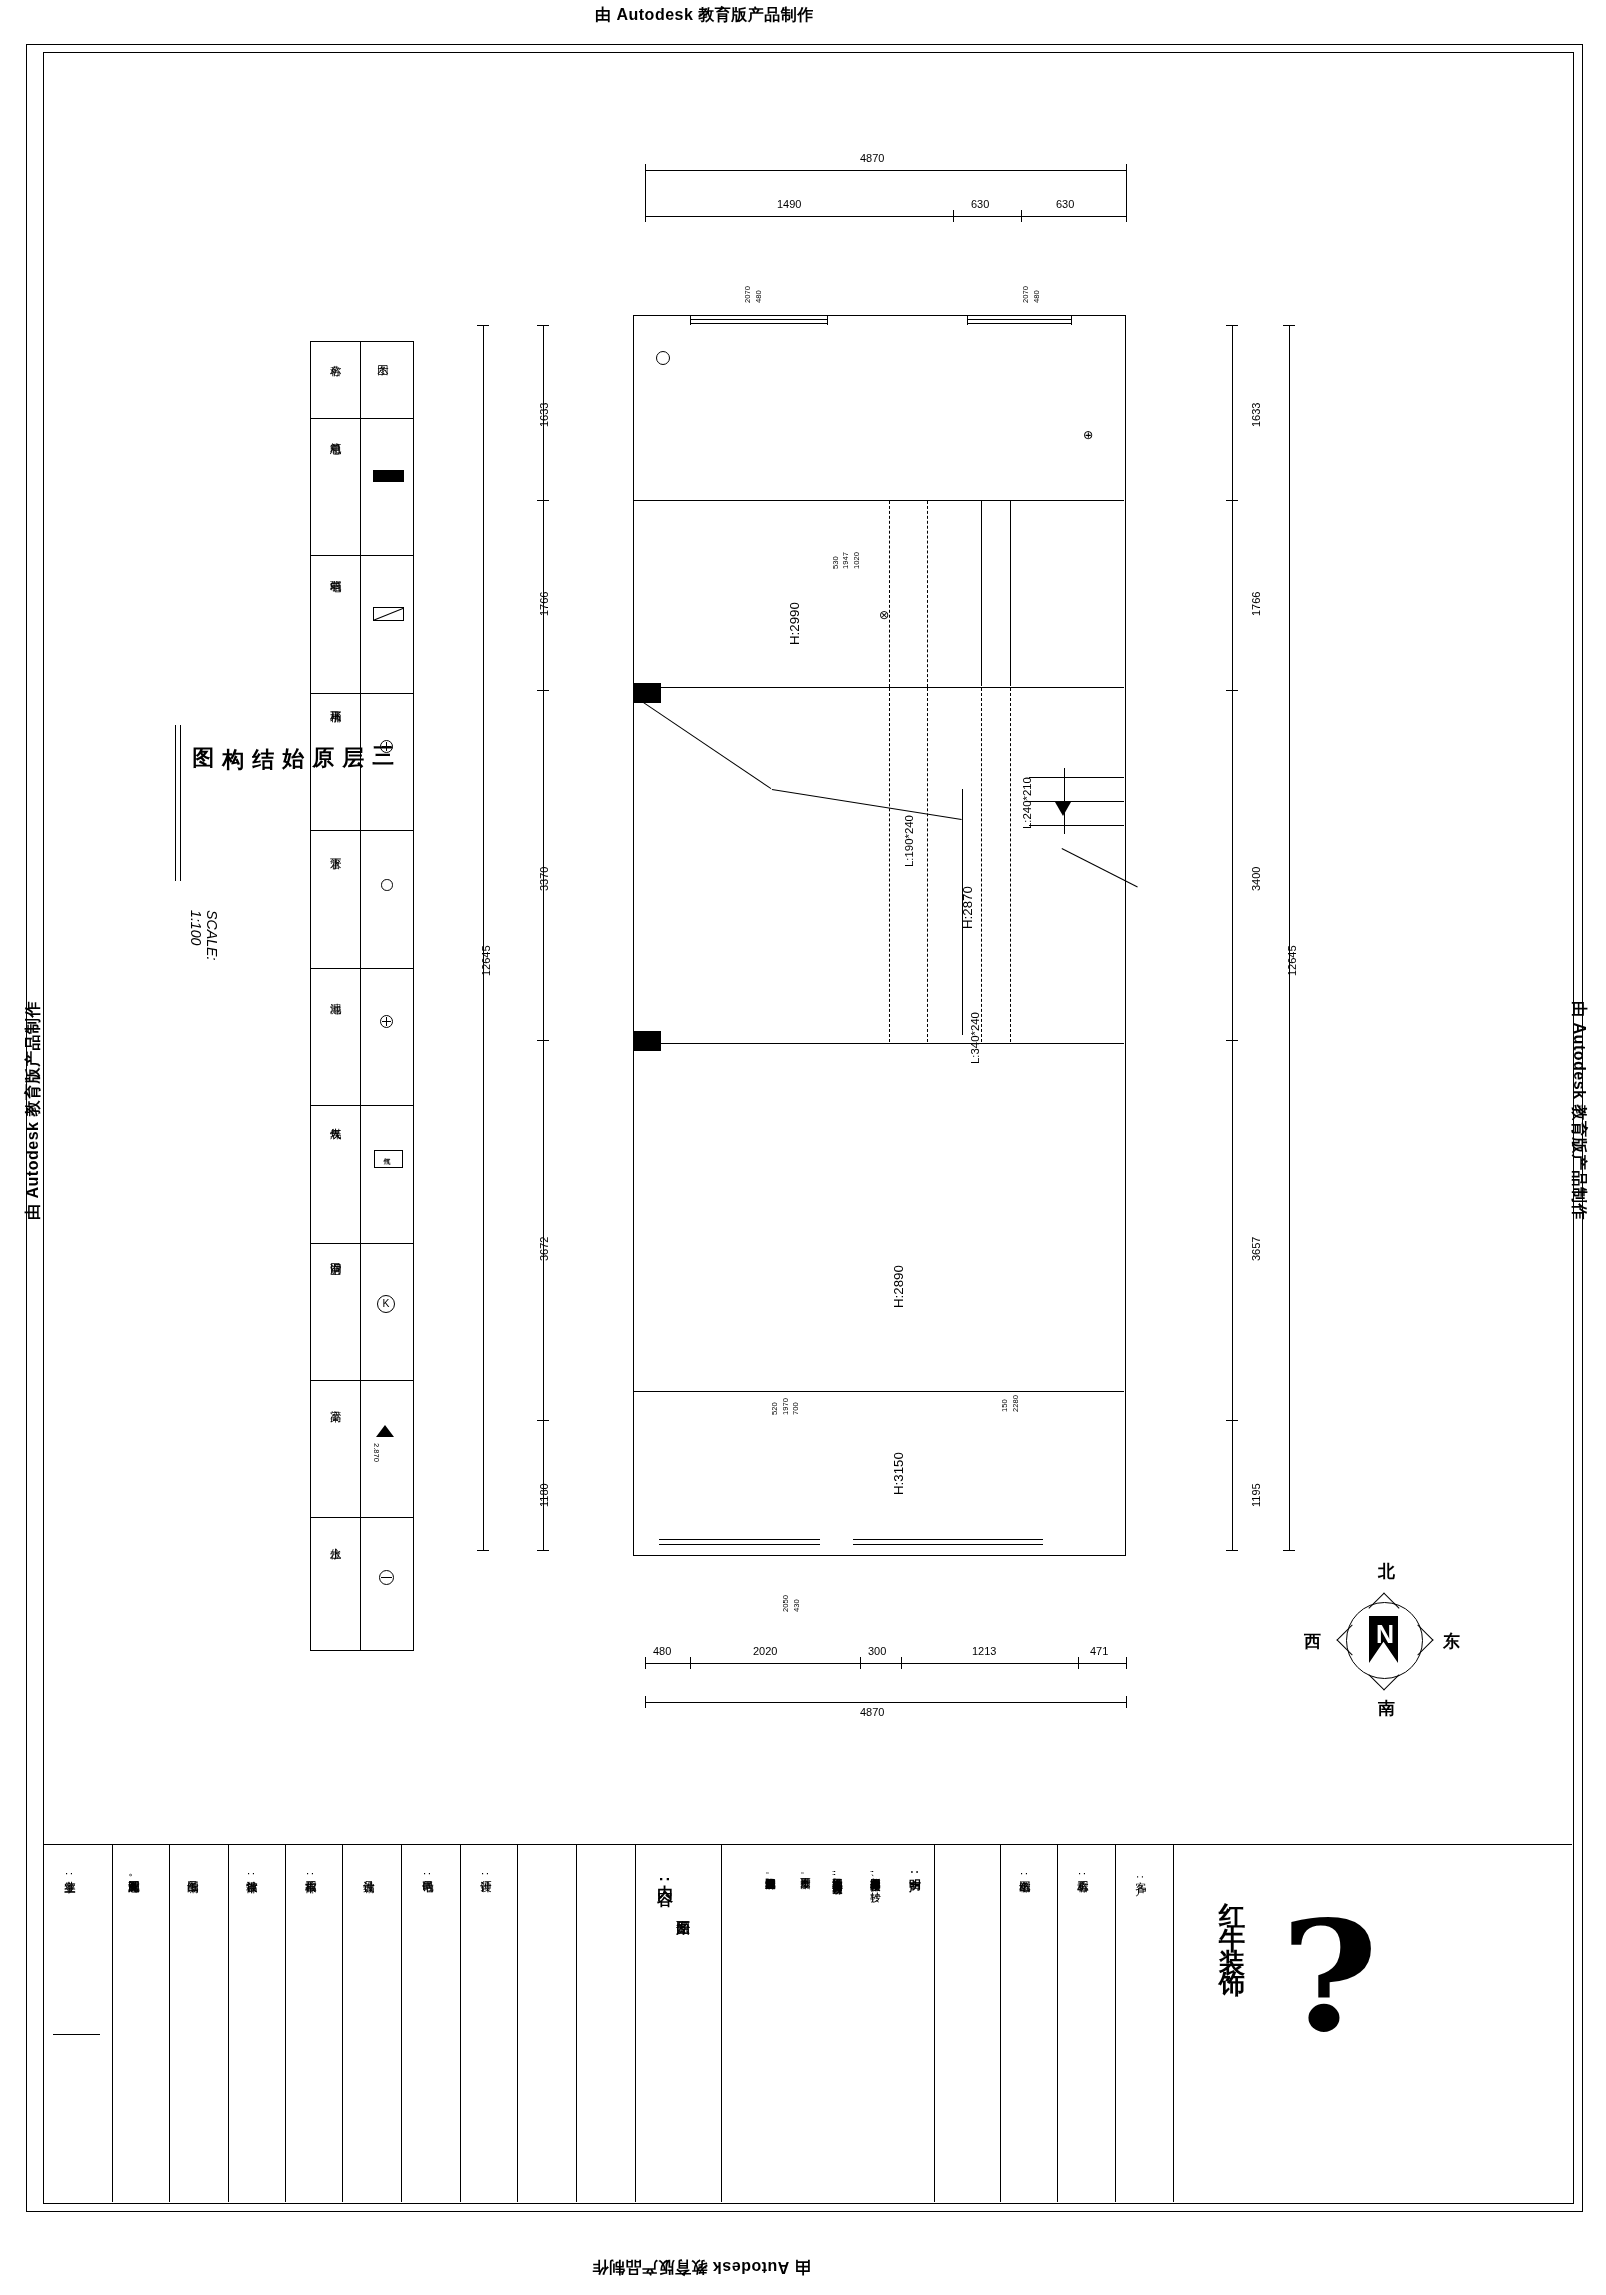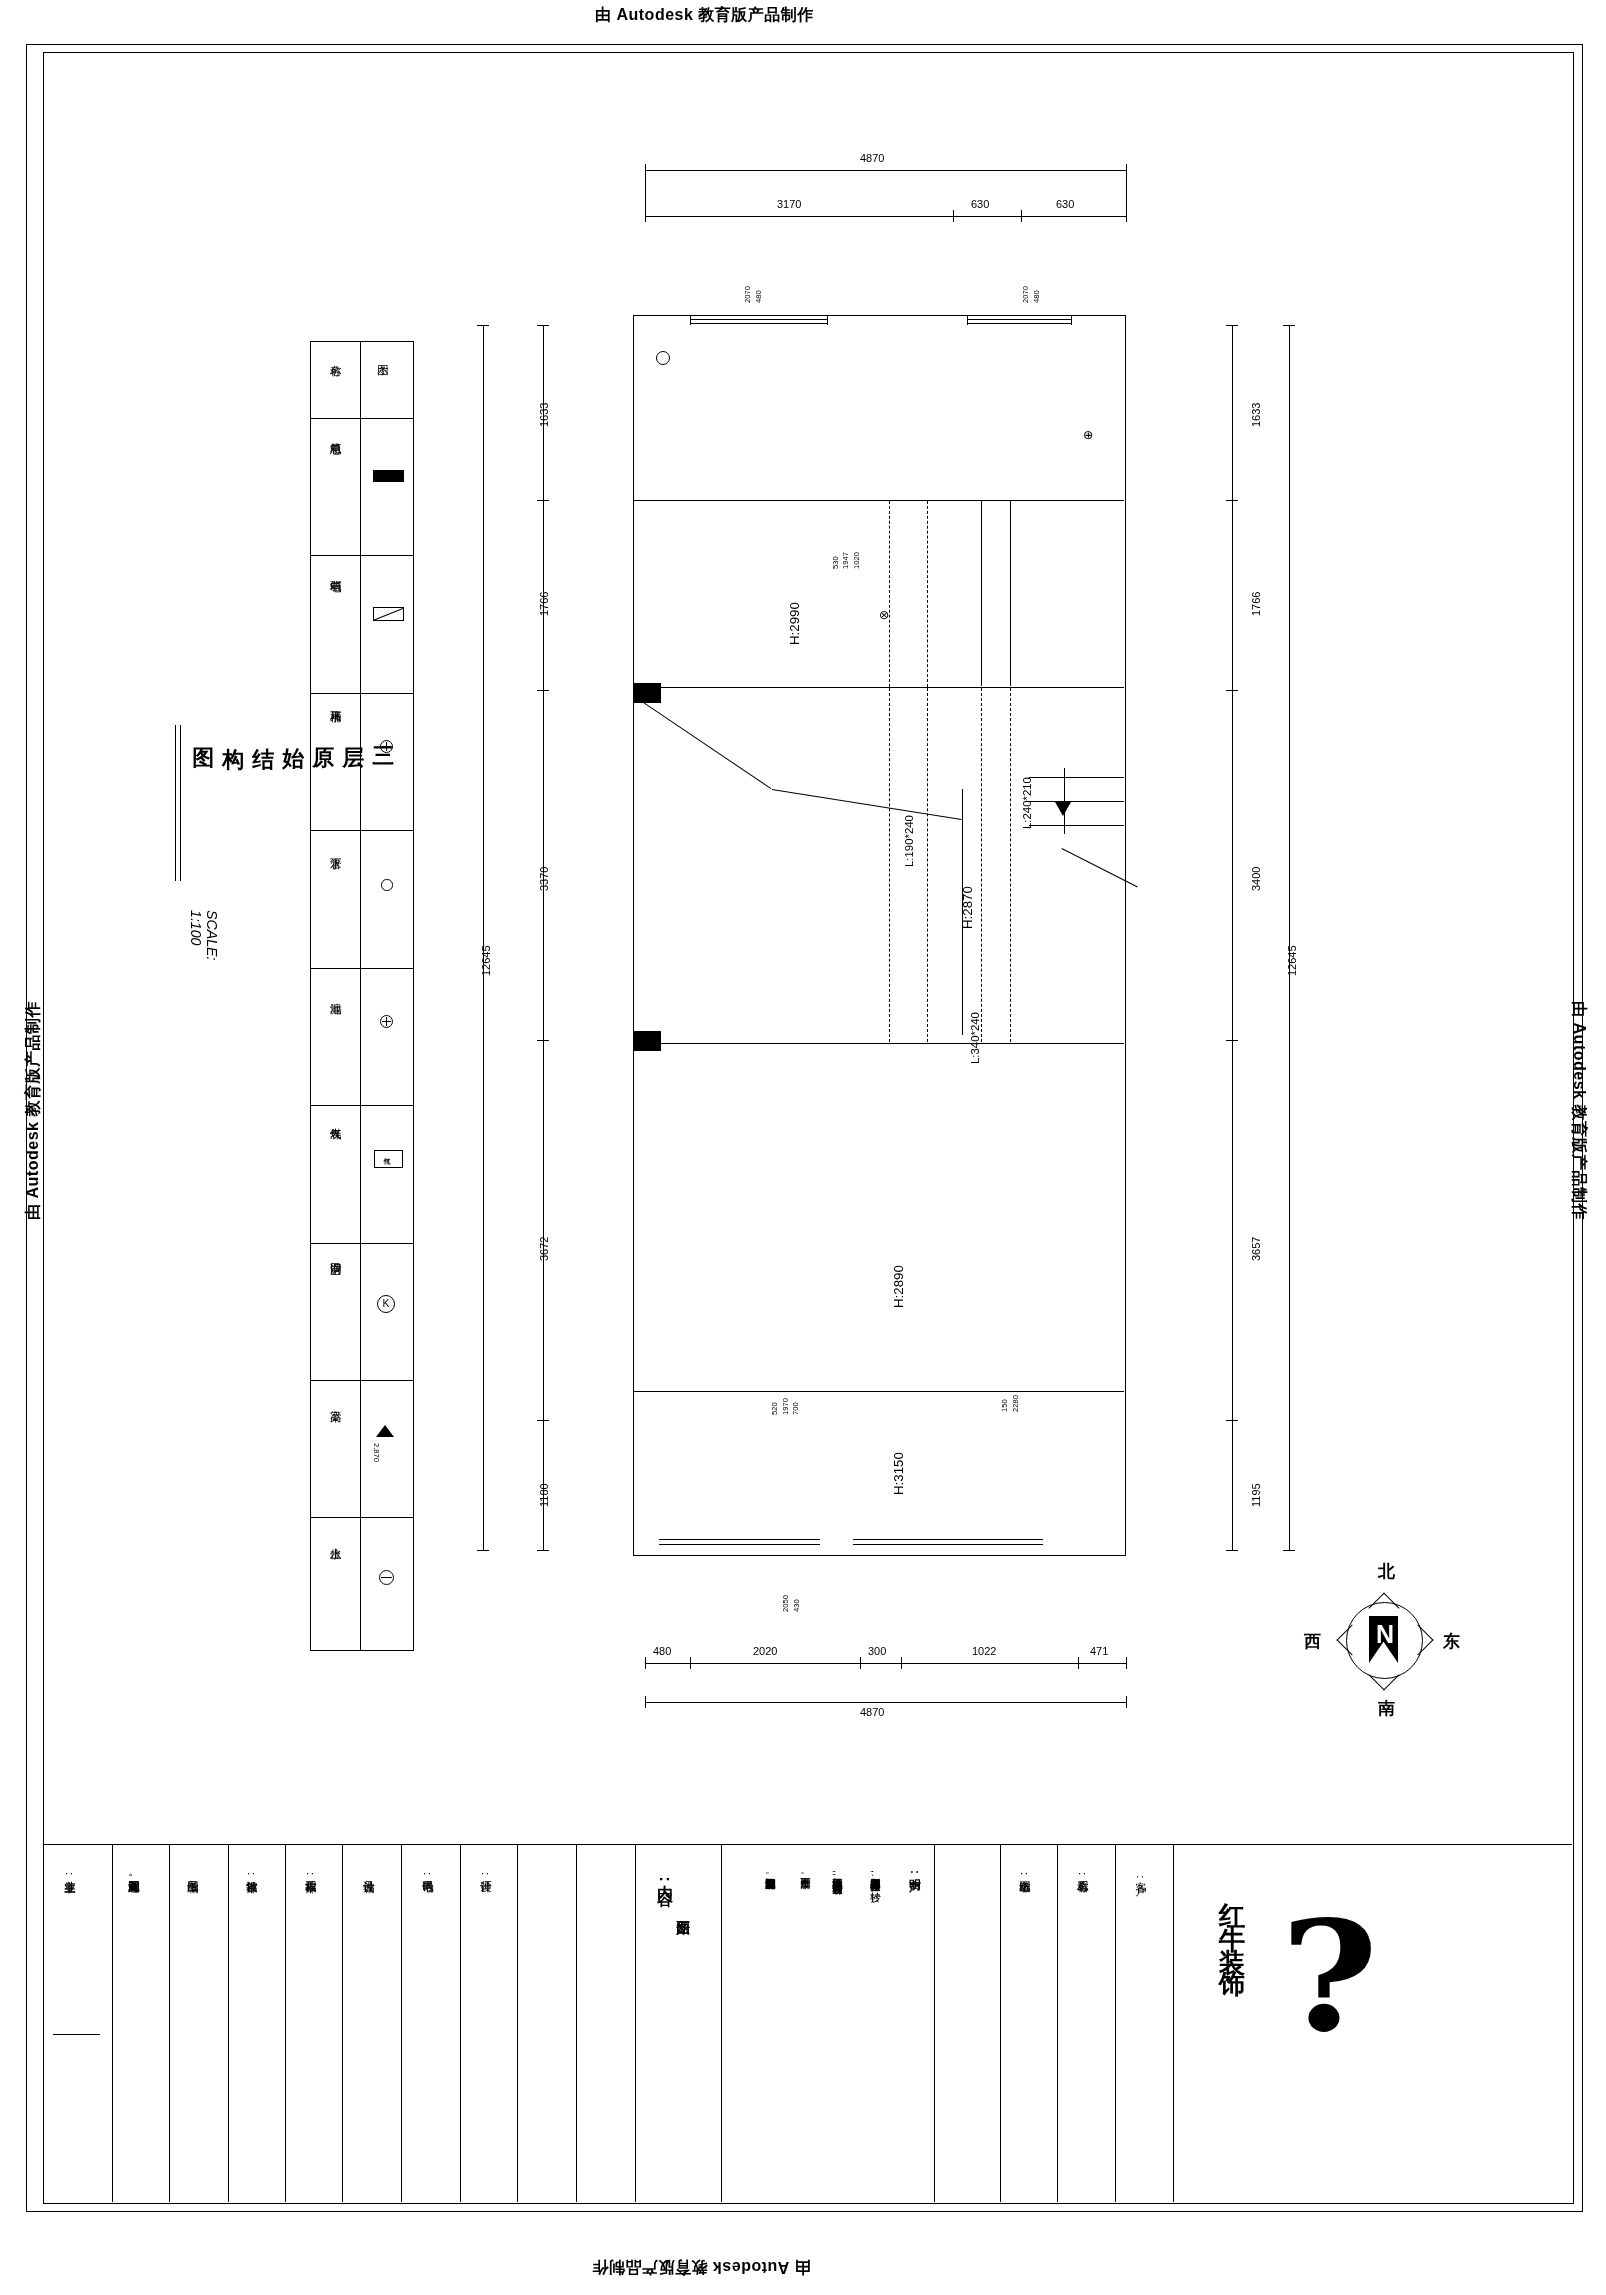--- a/index.html
+++ b/index.html
@@ -122,21 +122,21 @@
     <div class="ln h1" style="left:645px;top:170px;width:481px;"></div>
     <div class="tick" style="left:645px;top:164px;"></div>
     <div class="tick" style="left:1126px;top:164px;"></div>
     <div class="dimtxt" style="left:860px;top:152px;">4870</div>
 
     <div class="ln h1" style="left:645px;top:216px;width:481px;"></div>
     <div class="tick" style="left:645px;top:210px;"></div>
     <div class="tick" style="left:953px;top:210px;"></div>
     <div class="tick" style="left:1021px;top:210px;"></div>
     <div class="tick" style="left:1126px;top:210px;"></div>
-    <div class="dimtxt" style="left:777px;top:198px;">3170</div>
+    <div class="dimtxt" style="left:777px;top:198px;">1490</div>
     <div class="dimtxt" style="left:971px;top:198px;">630</div>
     <div class="dimtxt" style="left:1056px;top:198px;">630</div>
 
     <div class="ln v1" style="left:645px;top:170px;height:47px;"></div>
     <div class="ln v1" style="left:1126px;top:170px;height:47px;"></div>
 
     <div class="small-v" style="left:743px;top:303px;">2070</div>
     <div class="small-v" style="left:754px;top:303px;">480</div>
     <div class="small-v" style="left:1021px;top:303px;">2070</div>
     <div class="small-v" style="left:1032px;top:303px;">480</div>
@@ -158,21 +158,21 @@
     <div class="ln h1" style="left:645px;top:1663px;width:481px;"></div>
     <div class="tick" style="left:645px;top:1657px;"></div>
     <div class="tick" style="left:690px;top:1657px;"></div>
     <div class="tick" style="left:860px;top:1657px;"></div>
     <div class="tick" style="left:901px;top:1657px;"></div>
     <div class="tick" style="left:1078px;top:1657px;"></div>
     <div class="tick" style="left:1126px;top:1657px;"></div>
     <div class="dimtxt" style="left:653px;top:1645px;">480</div>
     <div class="dimtxt" style="left:753px;top:1645px;">2020</div>
     <div class="dimtxt" style="left:868px;top:1645px;">300</div>
-    <div class="dimtxt" style="left:972px;top:1645px;">1022</div>
+    <div class="dimtxt" style="left:972px;top:1645px;">1213</div>
     <div class="dimtxt" style="left:1090px;top:1645px;">471</div>
 
     <div class="ln h1" style="left:645px;top:1702px;width:481px;"></div>
     <div class="tick" style="left:645px;top:1696px;"></div>
     <div class="tick" style="left:1126px;top:1696px;"></div>
     <div class="dimtxt" style="left:860px;top:1706px;">4870</div>
 
     <div class="ln v1" style="left:543px;top:325px;height:1225px;"></div>
     <div class="tickh" style="left:537px;top:325px;"></div>
     <div class="tickh" style="left:537px;top:500px;"></div>

